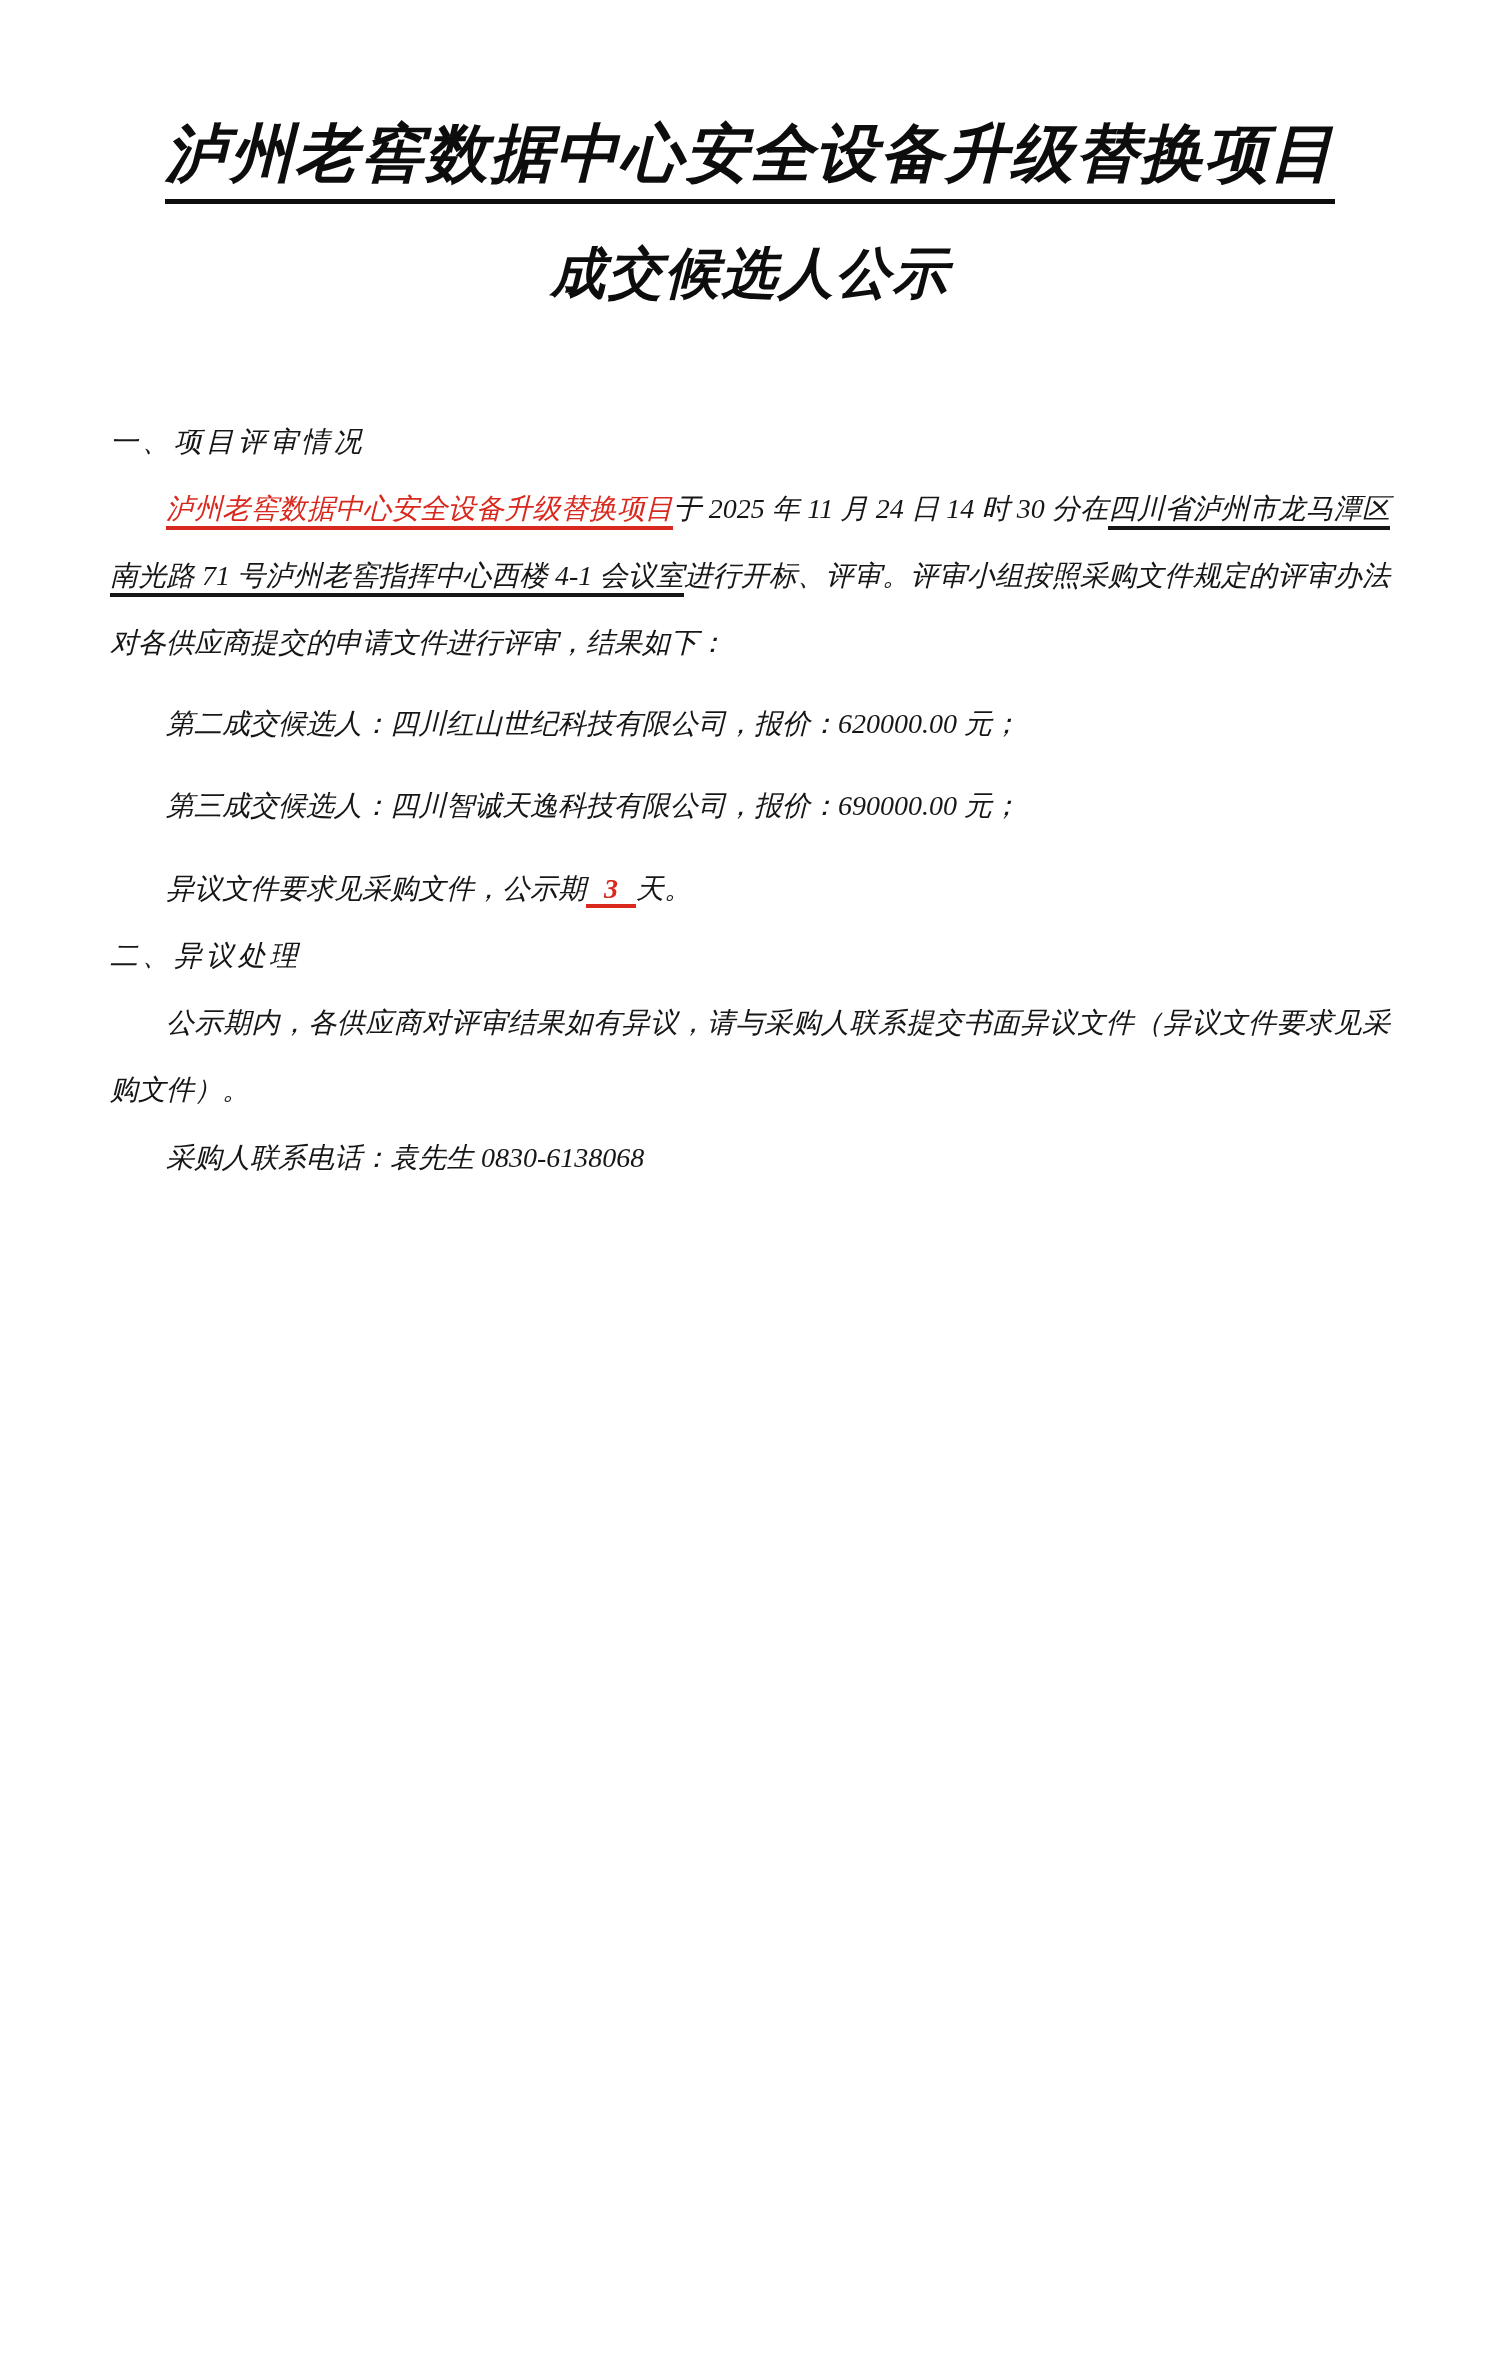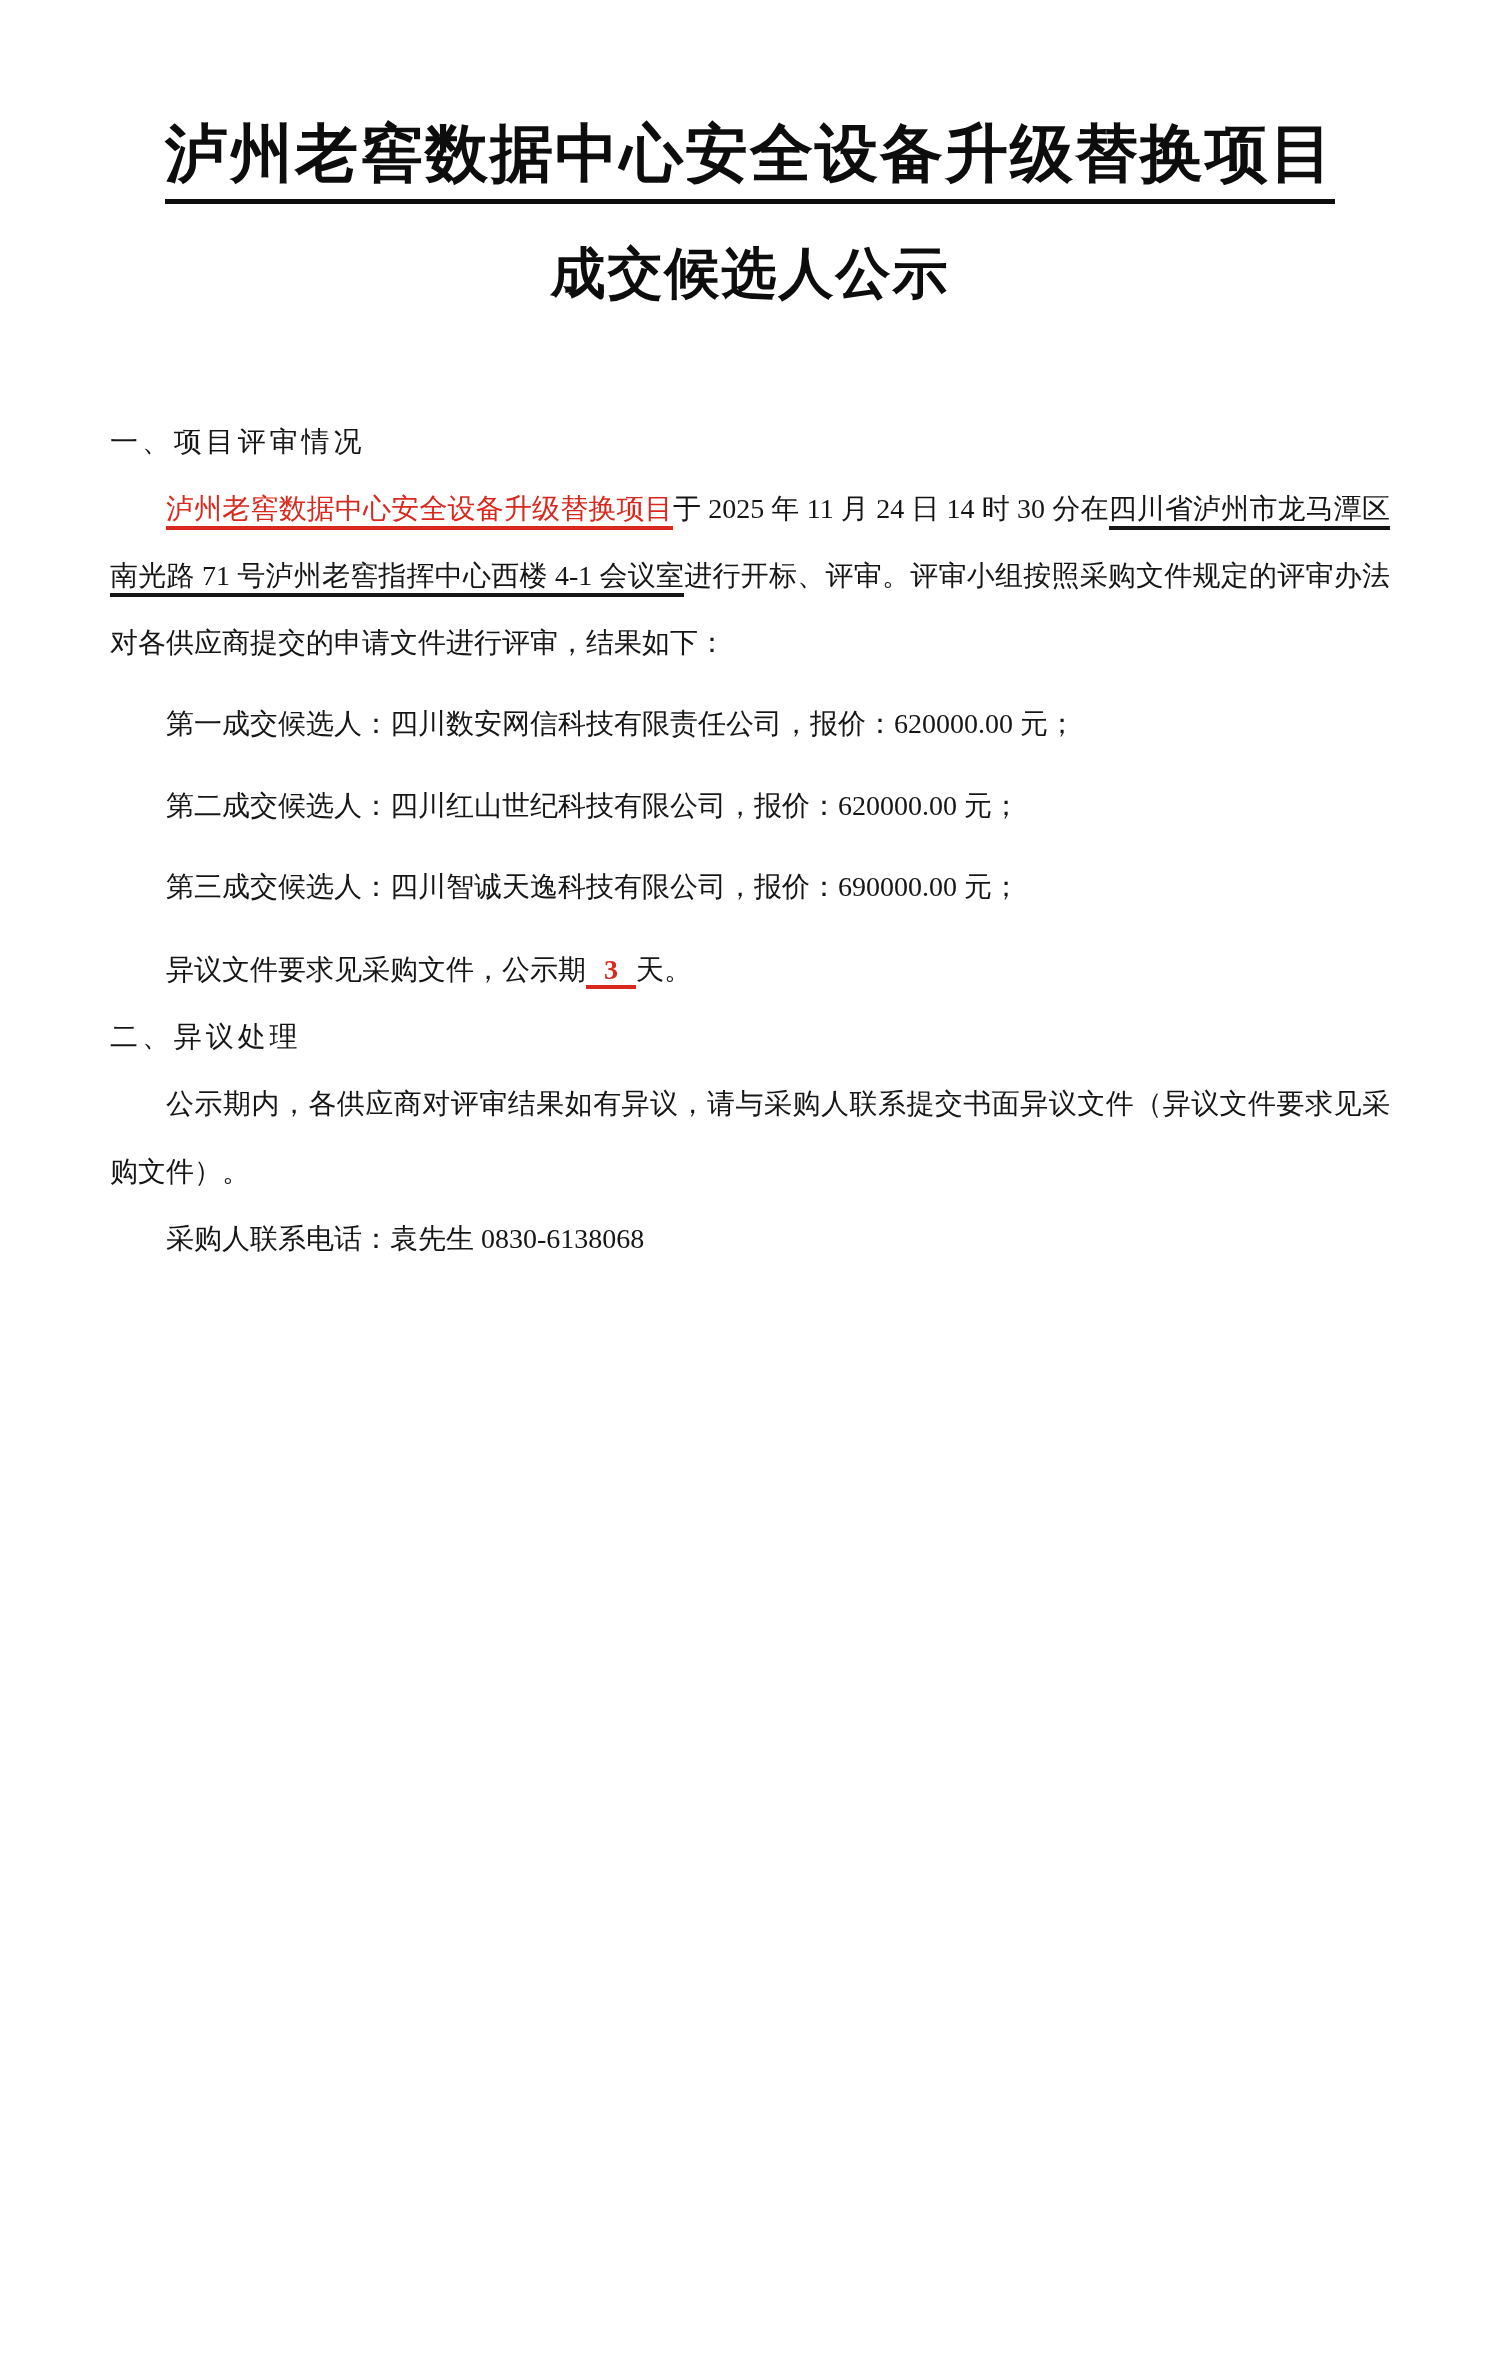--- a/index.html
+++ b/index.html
@@ -7,20 +7,21 @@
   body {
     font-family: "Liberation Serif", "DejaVu Serif", serif;
     color: #161616;
   }
   .page {
     width: 1452px;
     min-height: 2362px;
     margin: 0 auto;
     background: #ffffff;
     padding: 118px 86px 80px 86px;
+    font-style: italic;
   }
   
   .doc-title {
     text-align: center;
     font-weight: bold;
     font-size: 63px;
     line-height: 1.15;
     letter-spacing: 2px;
     color: #0d0d0d;
   }
@@ -83,21 +84,20 @@
   <h1 class="doc-title"><span class="underline-title">泸州老窖数据中心安全设备升级替换项目</span></h1>
 
   <h1 class="doc-subtitle">成交候选人公示</h1>
 
   <div class="doc-body">
 
     <div class="section-heading">一、项目评审情况</div>
 
     <p class="para"><span class="red-underline-project">泸州老窖数据中心安全设备升级替换项目</span><span>于 2025 年 11 月 24 日 14 时 30 分在</span><span class="black-underline-venue">四川省泸州市龙马潭区南光路 71 号泸州老窖指挥中心西楼 4-1 会议室</span><span>进行开标、评审。评审小组按照采购文件规定的评审办法对各供应商提交的申请文件进行评审，结果如下：</span></p>
 
-    <p class="candidate">第一成交候选人：四川数安网信科技有限责任公司，报价：620000.00 元；</p>
 
     <p class="candidate">第二成交候选人：四川红山世纪科技有限公司，报价：620000.00 元；</p>
 
     <p class="candidate">第三成交候选人：四川智诚天逸科技有限公司，报价：690000.00 元；</p>
 
     <p class="notice"><span>异议文件要求见采购文件，公示期</span><span class="days-red">3</span><span>天。</span></p>
 
     <div class="section-heading">二、异议处理</div>
 
     <p class="para">公示期内，各供应商对评审结果如有异议，请与采购人联系提交书面异议文件（异议文件要求见采购文件）。</p>

